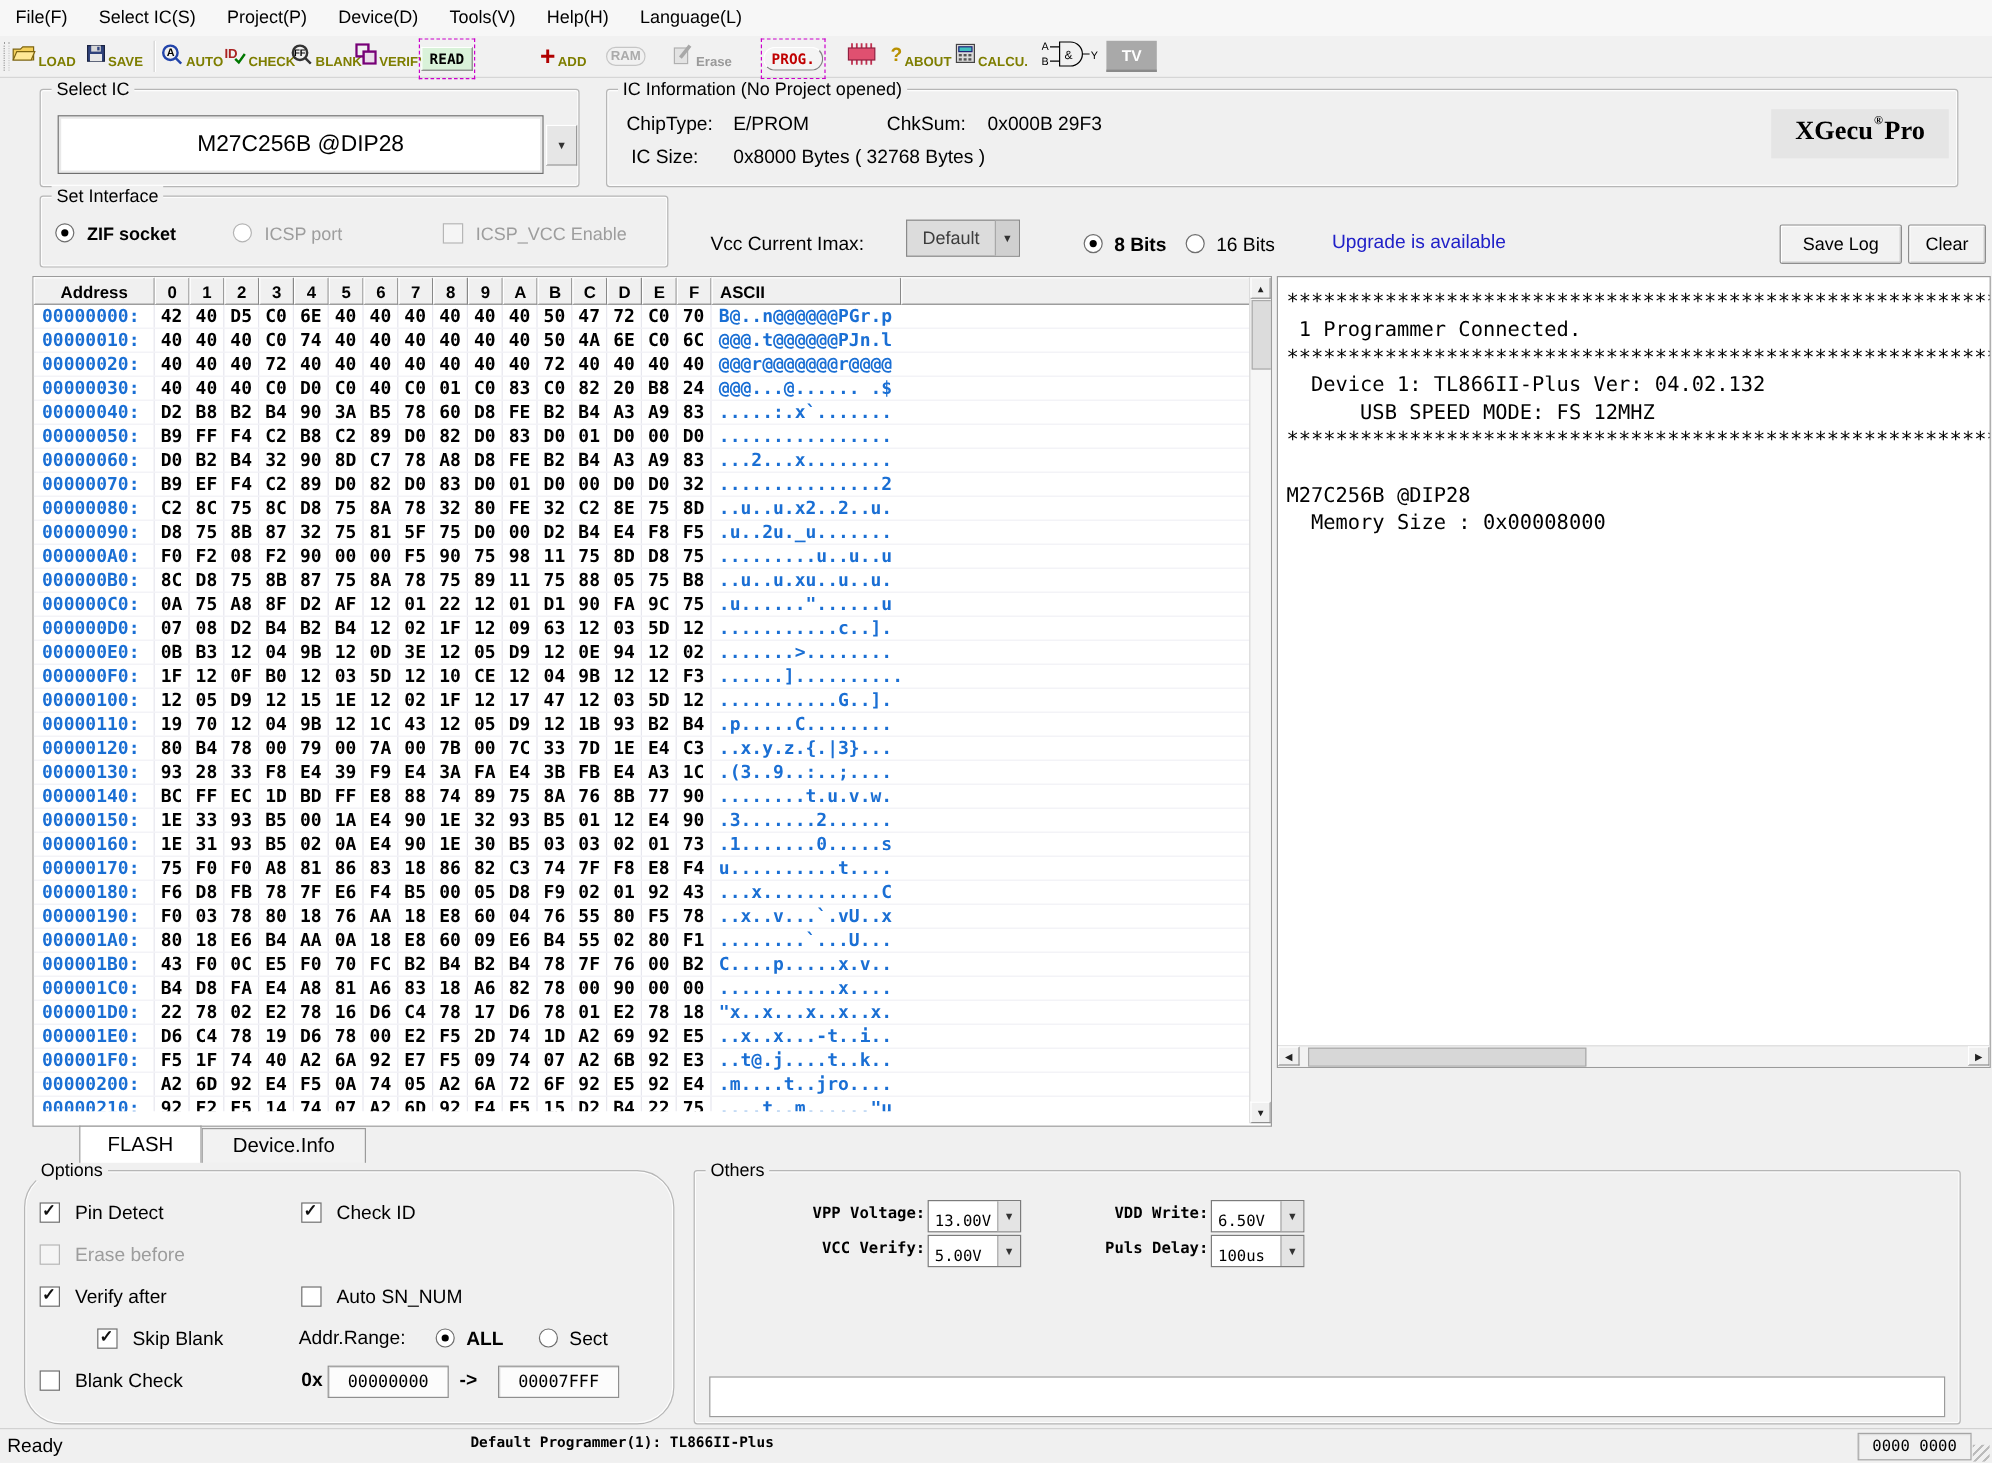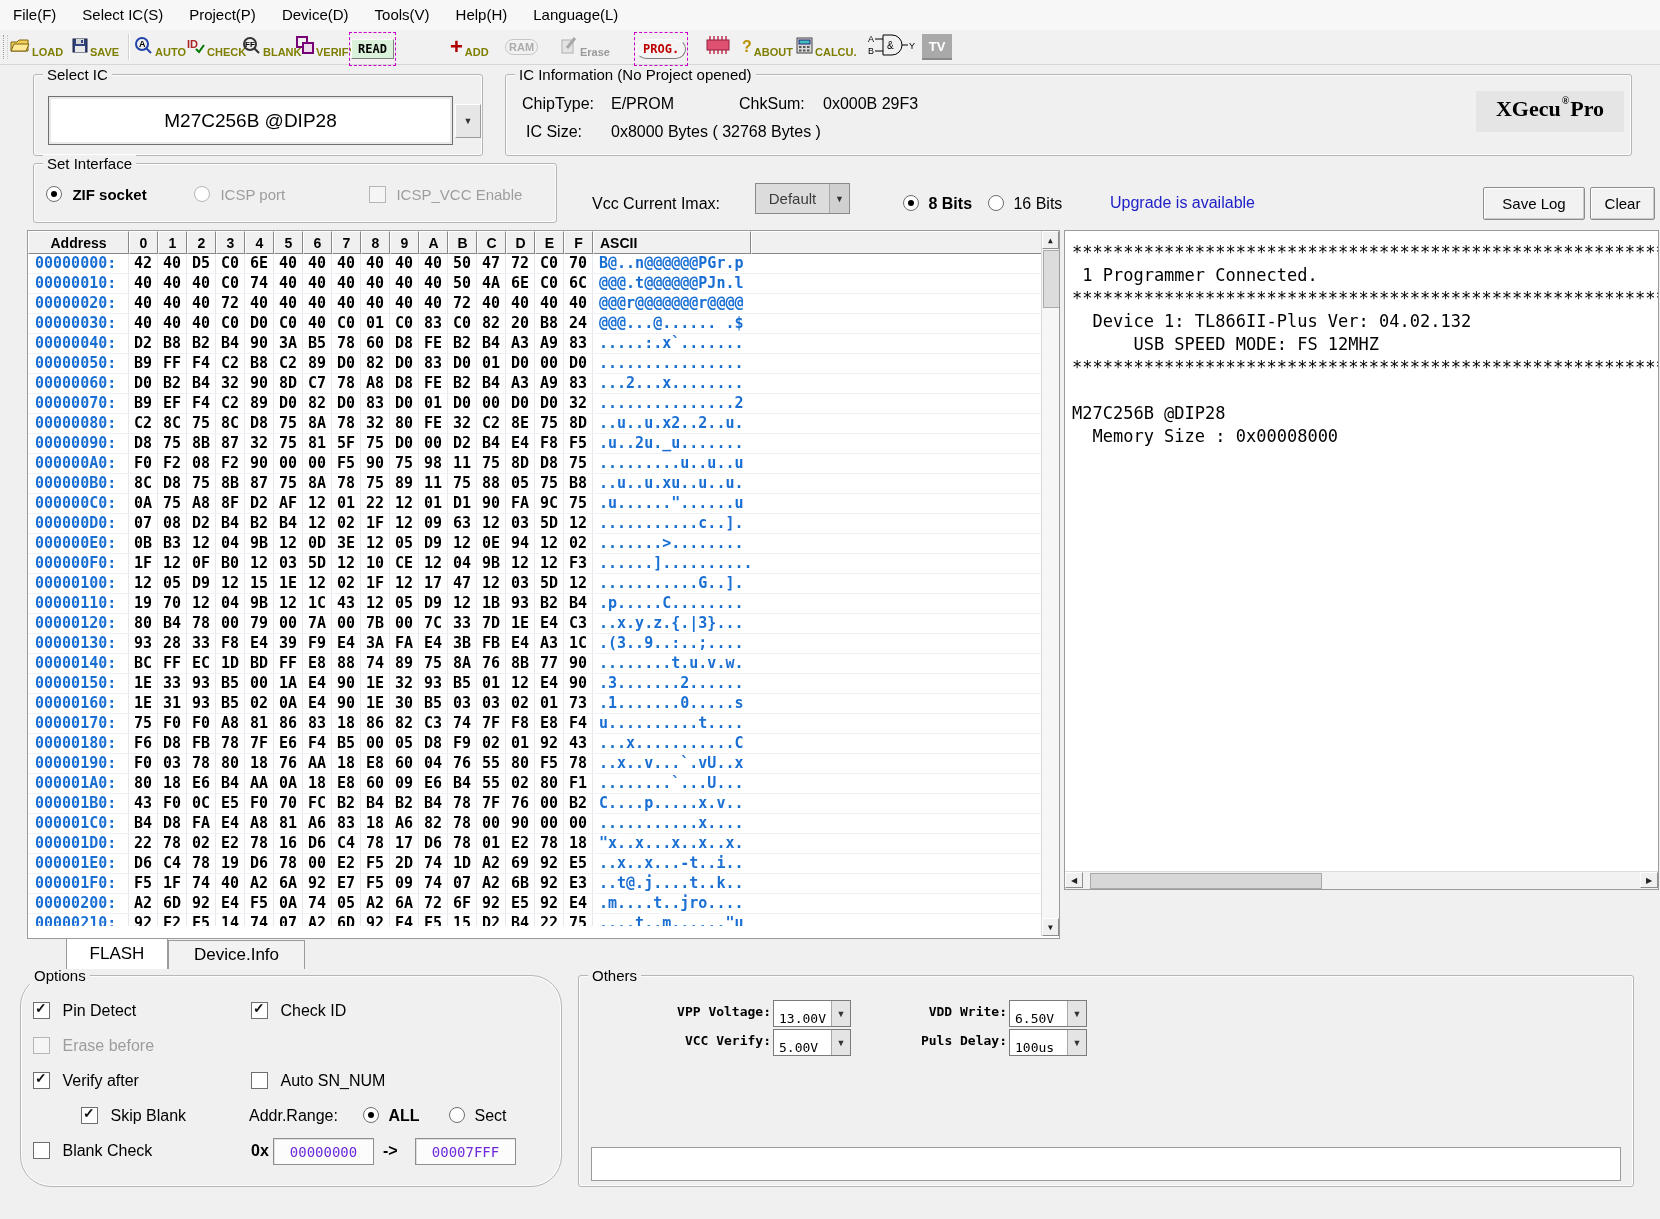--- a/index.html
+++ b/index.html
@@ -19,21 +19,21 @@
            border-left:1px dotted #9a9a9a;border-right:1px dotted #c9c9c9;}
   .tbsep{position:absolute;top:4px;width:1px;height:26px;background:#d2d2d2;border-right:1px solid #fff;}
   .boxedbtn{border:1px dashed #cc00cc;padding:1px;}
   .boxedbtn .inner{border:1px solid #808080;border-top-color:#fff;border-left-color:#fff;
            padding:2px 6px;font-size:12px;font-weight:bold;font-family:"DejaVu Sans Mono",monospace;}
   .read-inner{background:#d9f2d9;color:#000;}
   .prog-inner{background:#f4f4f4;color:#c00000;border-radius:10px;}
   .plus{font-size:22px;font-weight:bold;color:#b00000;line-height:20px;}
   .ramtxt{font-size:11px;font-weight:bold;color:#ababab;border:1px solid #c6c6c6;border-radius:8px;padding:1px 3px;}
   .qmark{font-size:16px;font-weight:bold;color:#b89000;}
-  .tvbox{width:30px;height:24px;background:#a9a9a9;color:#fff;font-size:13px;font-weight:bold;
+  .tvbox{width:42px;height:24px;background:#a9a9a9;color:#fff;font-size:13px;font-weight:bold;
          display:flex;align-items:center;justify-content:center;border-bottom:2px solid #8a8a8a;}
   
   .group{position:absolute;border:1px solid #b6b6b6;border-radius:3px;box-shadow:inset 0 0 0 1px #fdfdfd;}
   .glabel{position:absolute;top:-9px;left:9px;background:#f0f0f0;padding:0 4px;font-size:15px;}
   
   .combo-big{position:absolute;background:#fff;border:1px solid #6f6f6f;box-shadow:inset 0 0 0 2px #e9e9e9;
              display:flex;align-items:center;justify-content:center;font-size:19px;}
   .dropbtn{position:absolute;background:#e6e6e6;border:1px solid #9a9a9a;border-top-color:#fff;border-left-color:#fff;
            display:flex;align-items:center;justify-content:center;}
   .arrow-down-g::after{content:"▼";font-size:9px;color:#333;}
@@ -94,21 +94,21 @@
   
   .tab{position:absolute;box-sizing:border-box;border:1px solid #9b9b9b;border-bottom:none;
        display:flex;align-items:center;justify-content:center;font-size:17px;}
   .tab.active{background:#fff;z-index:2;}
   .tab.inactive{background:#f2f2f2;}
   
   .optrow{position:absolute;font-size:16px;}
   .monolbl{font-family:"DejaVu Sans Mono",monospace;font-size:13px;font-weight:bold;}
   .rangebox{position:absolute;box-sizing:border-box;background:#fcfcfc;border:1px solid #8f8f8f;
             box-shadow:inset 1px 1px 0 #dedede;display:flex;align-items:center;justify-content:center;
-            font-family:"DejaVu Sans Mono",monospace;font-size:14px;color:#6d28d9;}
+            font-family:"DejaVu Sans Mono",monospace;font-size:14px;color:#000000;}
   .progressarea{position:absolute;background:#fff;border:1px solid #9b9b9b;}
   
   .statusbar{position:absolute;left:0;top:1190px;width:1660px;height:29px;background:#f0f0f0;
              border-top:1px solid #d2d2d2;}
   .counterbox{position:absolute;box-sizing:border-box;border:1px solid #a5a5a5;box-shadow:inset 1px 1px 0 #ddd;
               display:flex;align-items:center;justify-content:center;
               font-family:"DejaVu Sans Mono",monospace;font-size:13px;}
   .grip{position:absolute;right:2px;bottom:2px;width:14px;height:14px;
         background:repeating-linear-gradient(135deg,#bbb 0 2px,transparent 2px 5px);}
   .abspos{position:absolute;}
@@ -1109,14 +1109,22 @@
       <span class="db arrow-down-g"></span>
     </div>
     <span class="abspos monolbl" style="left:330px;top:57px;width:98px;text-align:right;">Puls Delay:</span>
     <div class="combo-sm" style="left:430px;top:53px;width:76px;">
       <span class="val">100us</span>
       <span class="db arrow-down-g"></span>
     </div>
     <div class="progressarea" style="left:12px;top:171px;width:1028px;height:32px;"></div>
   </div>
 
+  <div class="statusbar">
+    <span class="abspos" style="left:6px;top:6px;font-size:16px;">Ready</span>
+    <span class="abspos" style="left:392px;top:4px;font-family:'DejaVu Sans Mono',monospace;font-size:12px;font-weight:bold;">Default Programmer(1): TL866II-Plus</span>
+    <div class="counterbox" style="left:1548px;top:3px;width:95px;height:23px;">
+      <span>0000 0000</span>
+    </div>
+    <div class="grip"></div>
+  </div>
 
 </div>
 
 </body></html>

